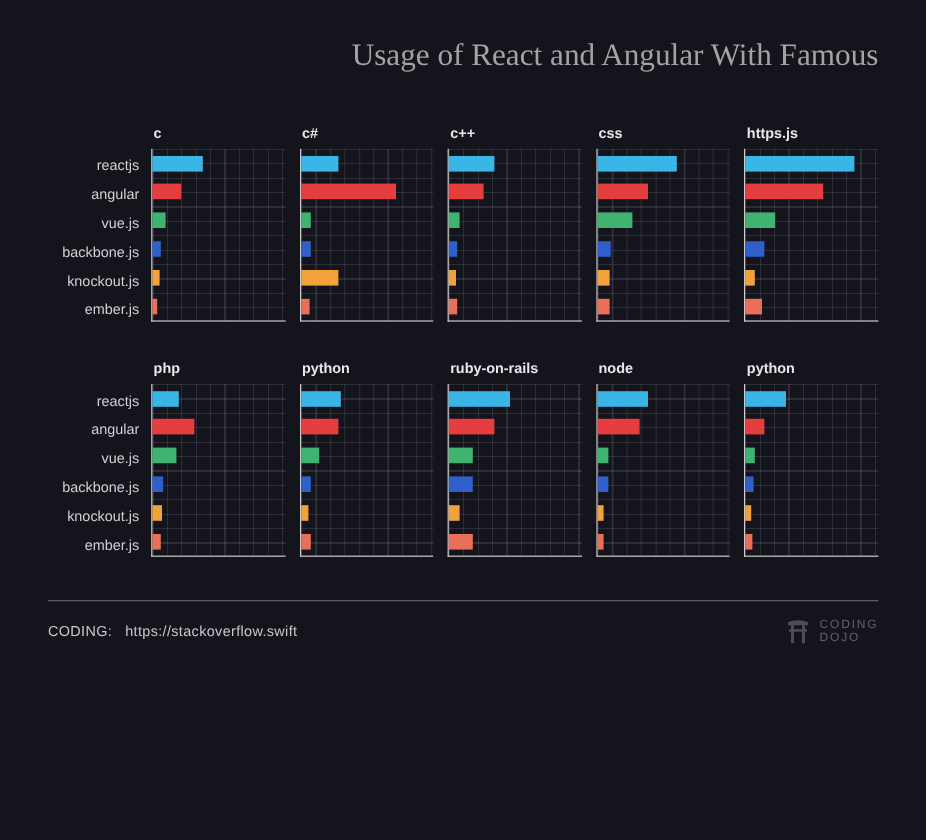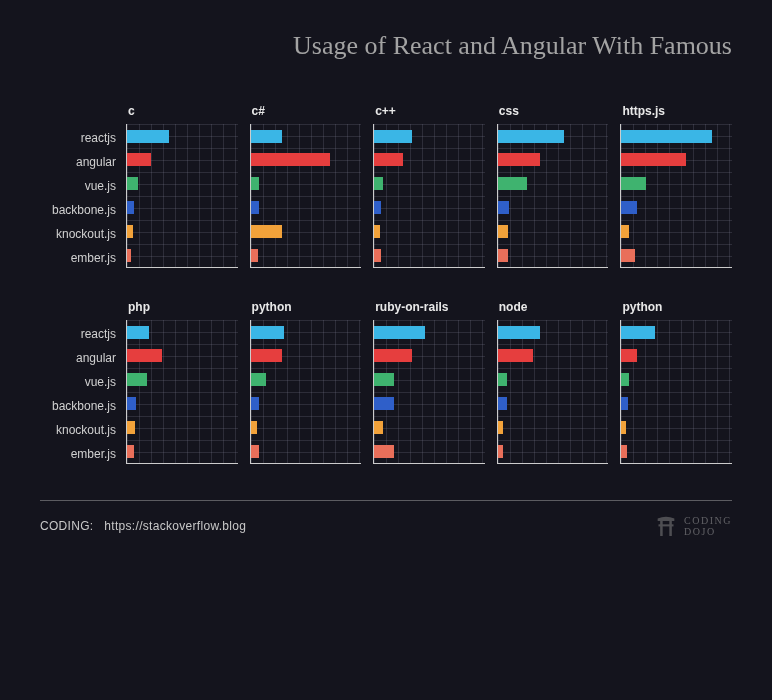--- a/index.html
+++ b/index.html
@@ -111,21 +111,21 @@
     display: flex;
     align-items: center;
     gap: 8px;
     opacity: 0.5;
   }
   .logo-icon {
     width: 20px;
     height: 22px;
   }
   .logo-text {
-    font-family: Liberation Serif, serif;
+    font-family: Liberation Sans, sans-serif;
     font-size: 10px;
     line-height: 1.1;
     letter-spacing: 1.5px;
     color: #aaa;
   }
 </style>
 </head>
 <body>
 
 <div class="container">
@@ -409,21 +409,21 @@
         </div>
       </div>
     </div>
 
   <hr class="divider">
 
   <div class="footer">
     <div class="source">
       <span>CODING:</span>
       &nbsp;
-      <span>https://stackoverflow.blog</span>
+      <span>https://stackoverflow.swift</span>
     </div>
     <div class="logo">
       <svg class="logo-icon" viewBox="0 0 24 26">
         <path d="M2 4 Q12 0 22 4 L22 7 L2 7 Z" fill="#888"></path>
         <rect x="5" y="7" width="3" height="18" fill="#888"></rect>
         <rect x="16" y="7" width="3" height="18" fill="#888"></rect>
         <rect x="3" y="11" width="18" height="2.5" fill="#888"></rect>
       </svg>
       <div class="logo-text">
         <div>CODING</div>

